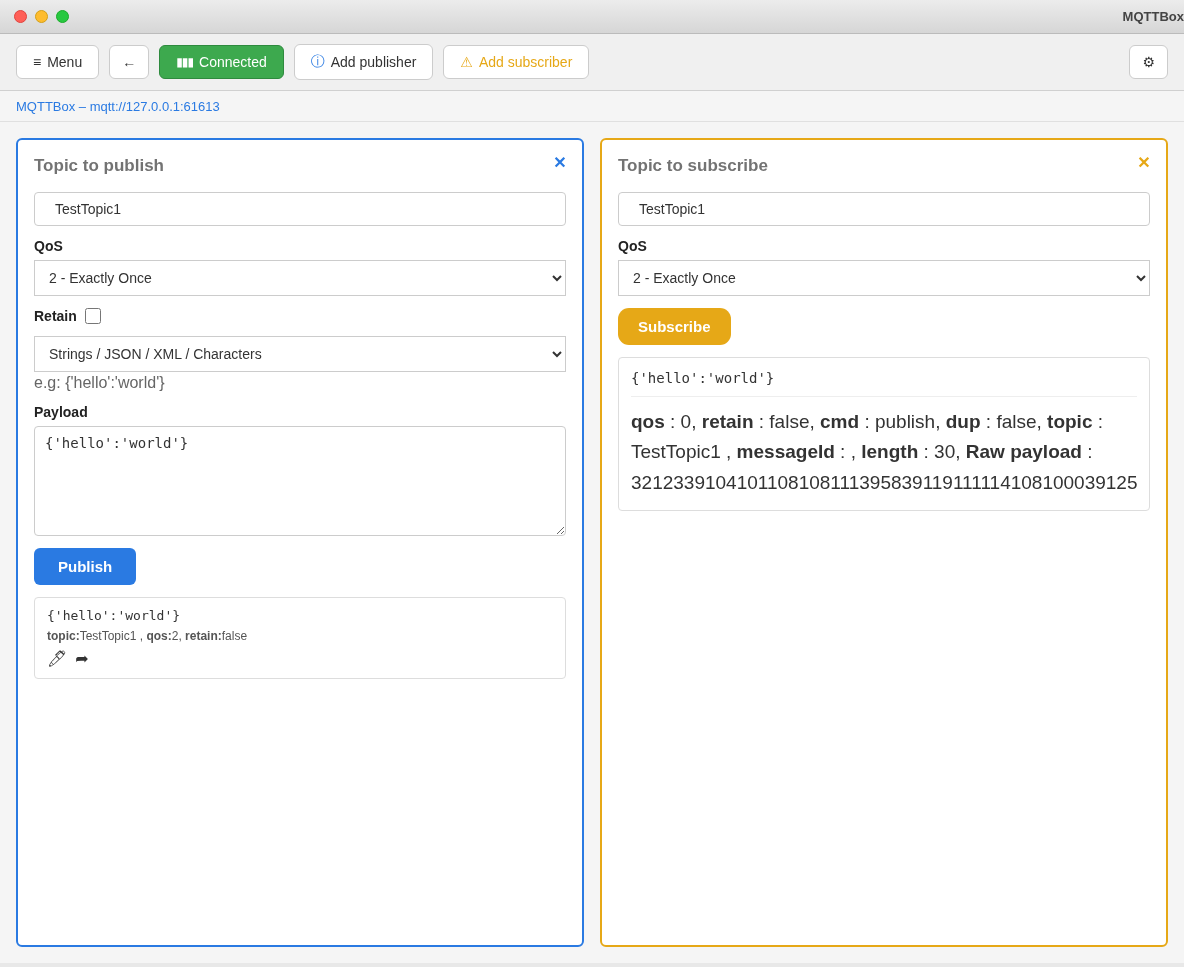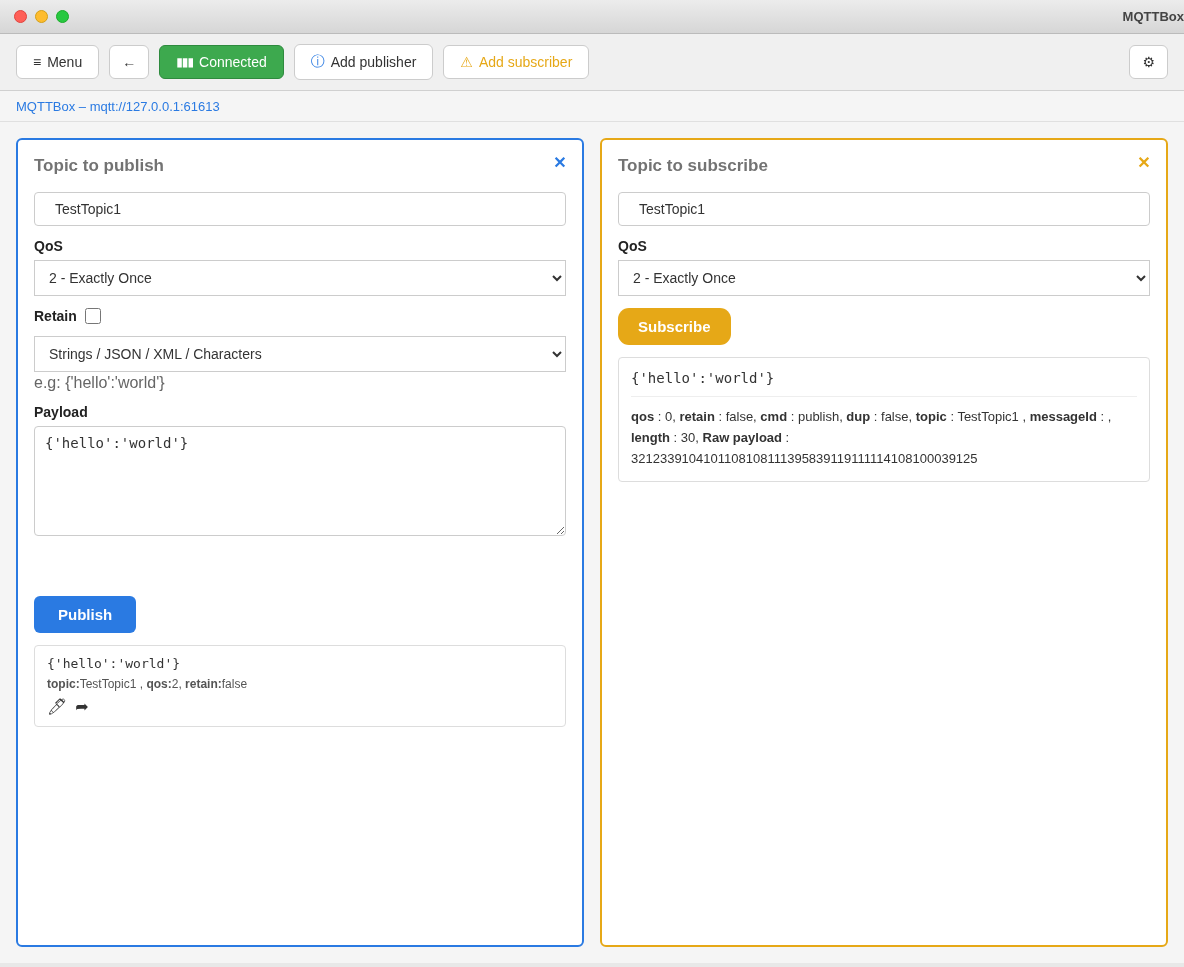--- a/index.html
+++ b/index.html
@@ -254,21 +254,20 @@
       background: #2a7ae2;
       border-color: #1a5cb8;
       color: white;
       padding: 10px 24px;
       font-size: 15px;
       font-weight: 600;
       border-radius: 6px;
       cursor: pointer;
       border: none;
       width: fit-content;
-      margin-top: 48px;
     }
 
     .publish-result {
       border: 1px solid #ddd;
       border-radius: 4px;
       padding: 10px 12px;
       font-size: 13px;
       color: #333;
     }
 
@@ -315,21 +314,21 @@
     .subscribe-payload {
       font-family: monospace;
       font-size: 14px;
       color: #333;
       margin-bottom: 10px;
       padding-bottom: 10px;
       border-bottom: 1px solid #eee;
     }
 
     .subscribe-meta {
-      font-size: 13px;
+      font-size: 19px;
       color: #333;
       line-height: 1.6;
     }
 
     .subscribe-meta strong {
       font-weight: 700;
     }
   </style>
 </head>
 <body>

